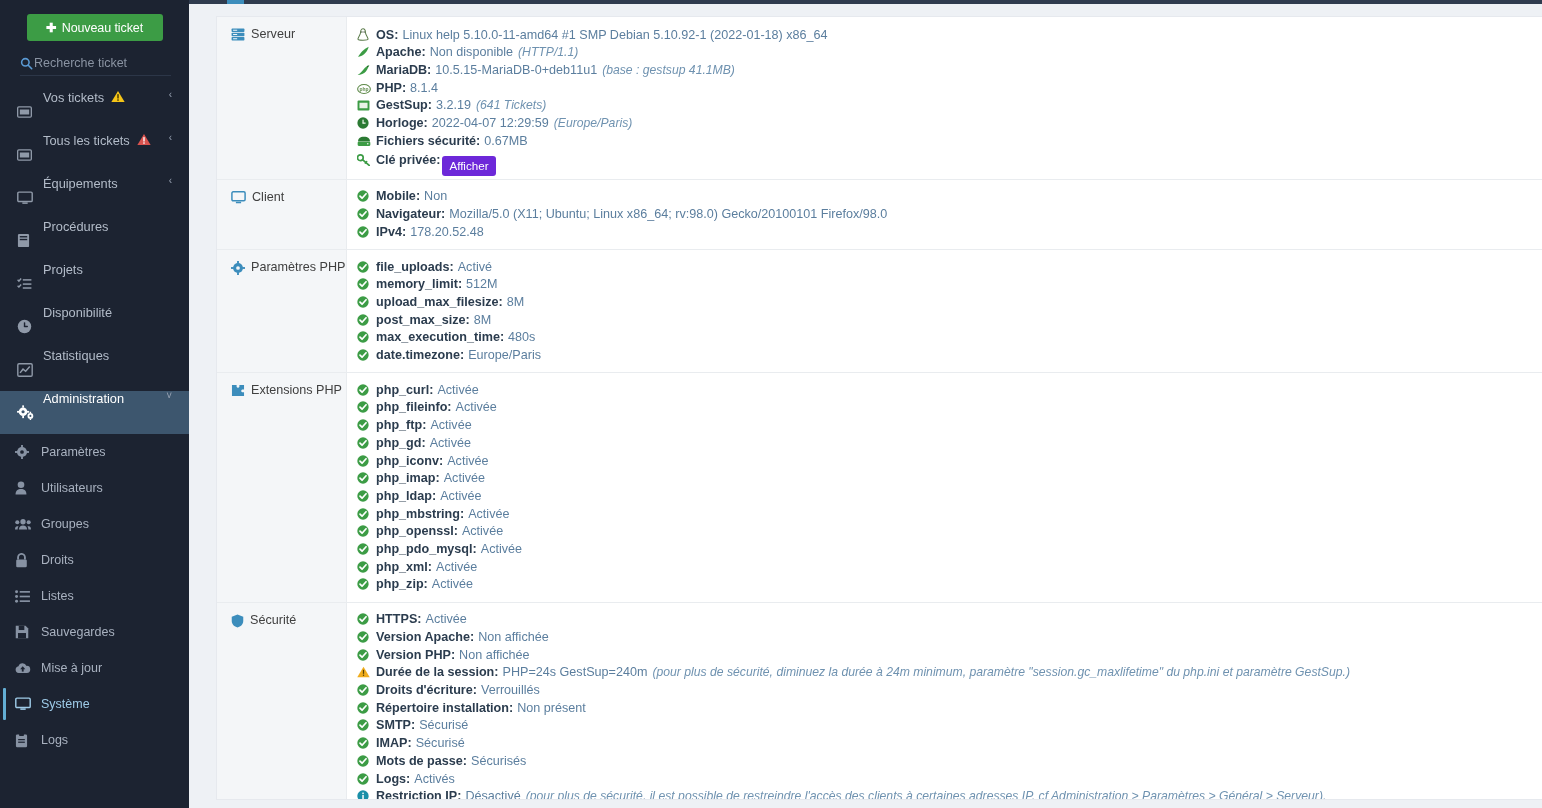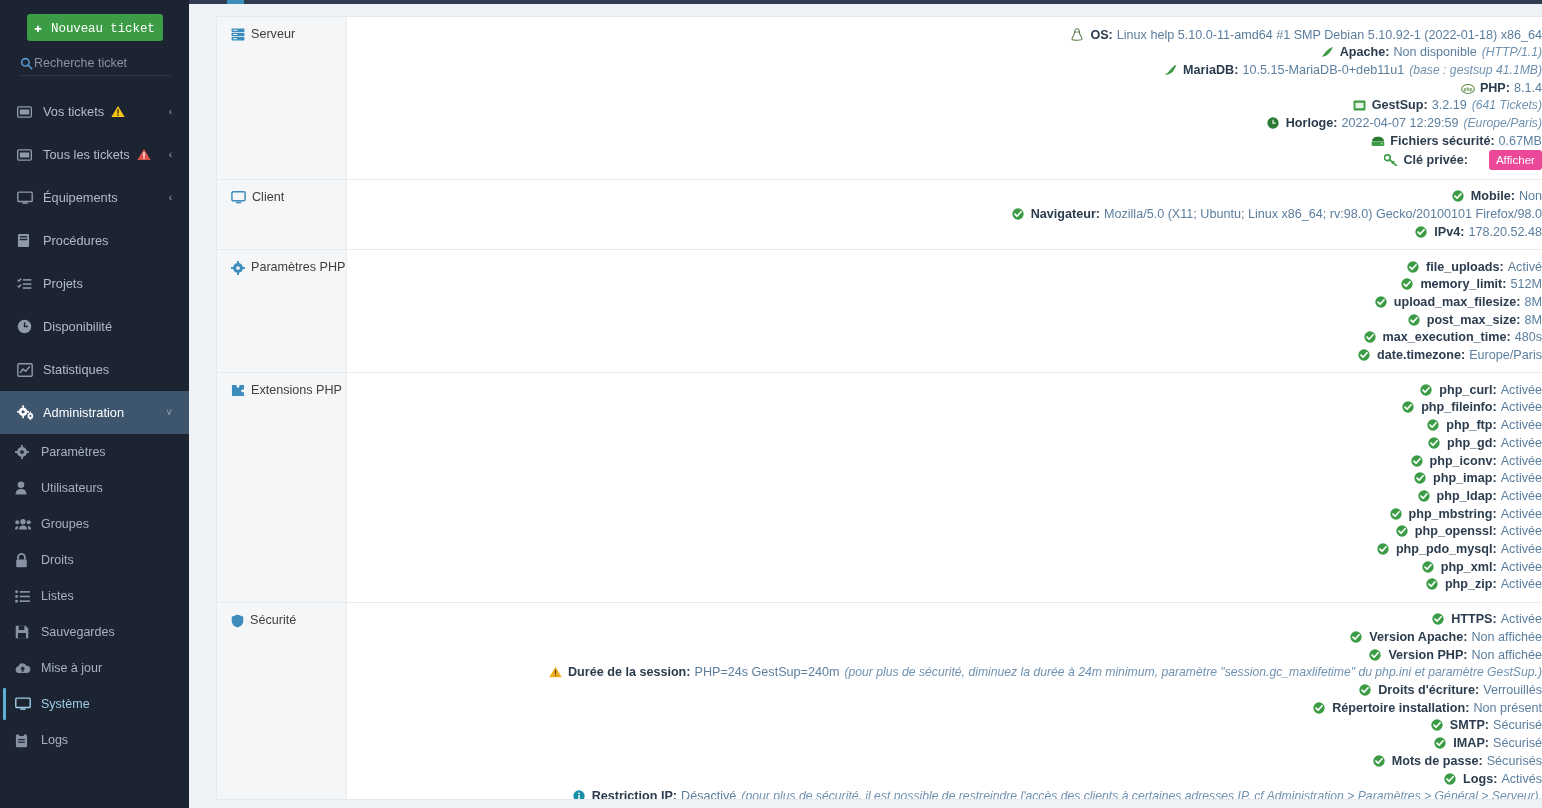--- a/index.html
+++ b/index.html
@@ -19,21 +19,21 @@
     overflow: hidden;
   }
   .new-ticket-btn {
     display: block;
     margin: 14px auto 0 auto;
     width: 136px; height: 27px;
     background: #3c9c45;
     color: #ffffff;
     border: none; border-radius: 3px;
     font-size: 12.5px;
-    font-family: Liberation Mono, monospace;
+    font-family: Liberation Sans, sans-serif;
     cursor: pointer;
     letter-spacing: -0.1px;
     white-space: nowrap;
   }
   .new-ticket-btn .plus { font-weight: bold; margin-right: 2px; }
 
   .search-wrap {
     margin: 15px 18px 0 20px;
     border-bottom: 1px solid #2c3648;
     padding-bottom: 5px;
@@ -43,21 +43,21 @@
   .search-input {
     background: transparent; border: none; outline: none;
     color: #9aa4b4; font-size: 12.5px;
     font-family: "Liberation Sans", sans-serif;
     width: 120px; padding: 0;
   }
   .search-input::placeholder { color: #8a93a2; }
 
   .nav { margin-top: 14px; }
   .nav-item {
-    display: flex; align-items: center;
+    display: flex; 
     height: 43px; padding-left: 17px;
     color: #b3bcc9; font-size: 12.8px;
     cursor: pointer; position: relative;
   }
   .nav-item .nav-ico {
     width: 21px; flex: 0 0 21px; display: flex;
     align-items: center; justify-content: flex-start;
     color: #8f99a8;
   }
   .nav-item .nav-label { margin-left: 5px; white-space: nowrap; }
@@ -125,41 +125,40 @@
   .row-label .lbl-ico { flex: 0 0 auto; display: inline-flex; margin-top: 1px; }
   .row-body {
     flex: 1; background: #ffffff;
     padding: 8px 0 8px 10px;
   }
   .line {
     display: flex; align-items: baseline;
     font-size: 12.6px; line-height: 16.7px;
     color: #4c667f; white-space: nowrap;
     padding: 0.5px 0;
-    justify-content: flex-end;
   }
   .line .st {
     flex: 0 0 auto; width: 15px;
     display: inline-flex; align-items: center;
     justify-content: flex-start; margin-right: 4px;
     position: relative; top: 2px;
   }
   .line .k { font-weight: bold; color: #2b3c4e; }
   .line .sep { color: #2b3c4e; font-weight: bold; }
   .line .v { color: #5b7e9e; margin-left: 4px; }
   .line .note { color: #6f92b0; font-style: italic; margin-left: 5px; font-size: 12.2px; }
 
   .btn-afficher {
     display: inline-block;
-    background: #ec4899; color: #ffffff;
+    background: #6d28d9; color: #ffffff;
     border: none; border-radius: 3px;
     font-size: 11.6px; padding: 3px 7px 4px 7px;
-    margin-left: 21px; cursor: pointer;
+    margin-left: 2px; cursor: pointer;
     font-family: "Liberation Sans", sans-serif;
-    position: relative; top: 0;
+    position: relative; top: 6px;
   }
 </style>
 </head>
 <body>
 
 <div id="app">
 
   <div id="sidebar">
 
     <button class="new-ticket-btn">

